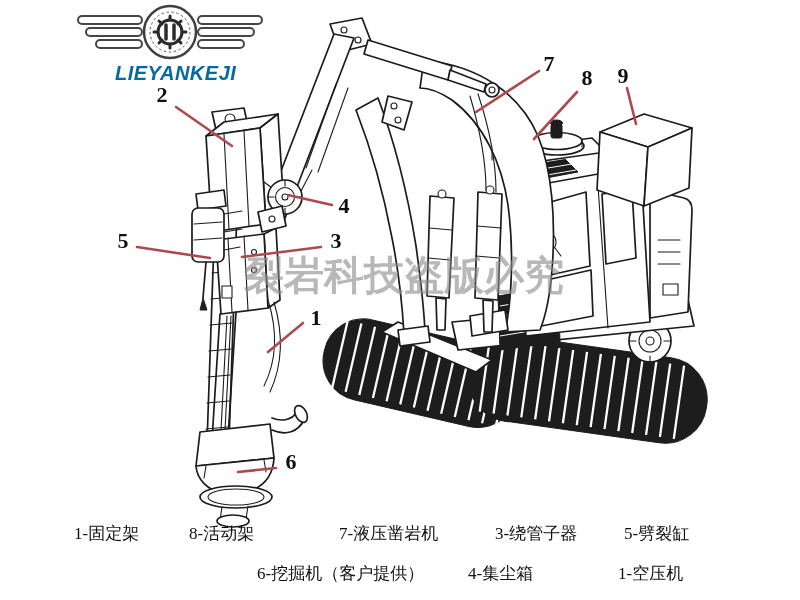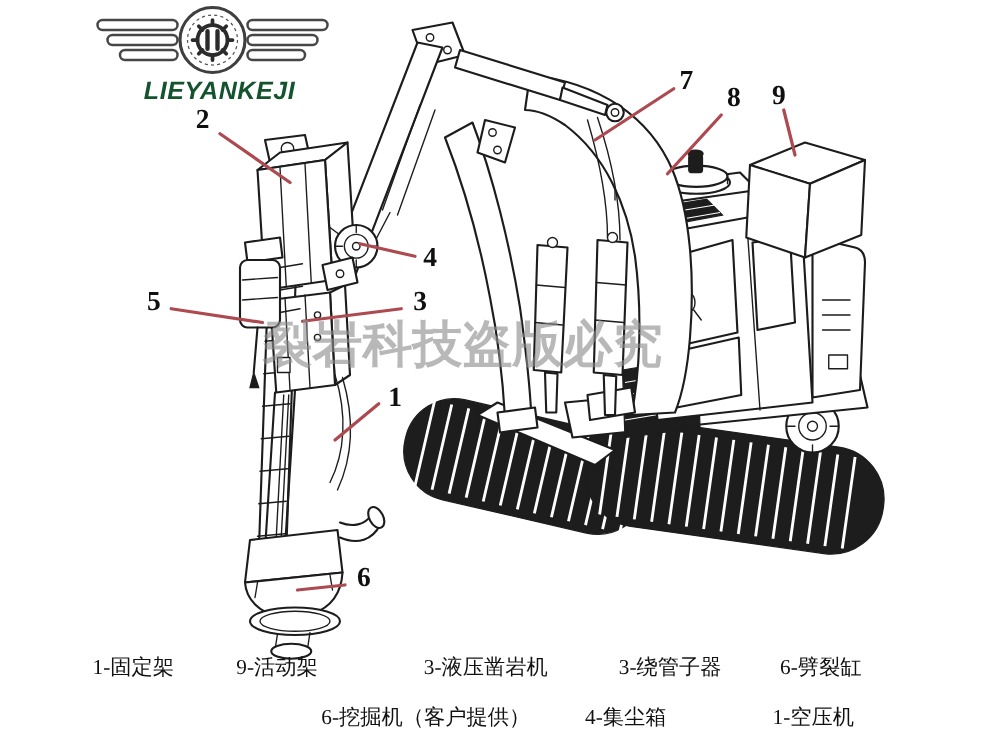--- a/index.html
+++ b/index.html
@@ -2,22 +2,22 @@
 <html><head>
 <meta charset="utf-8">
 <style>
   html,body{margin:0;padding:0;background:#fff;}
   .stage{position:relative;width:800px;height:600px;background:#ffffff;overflow:hidden;
          font-family:"Liberation Serif","DejaVu Serif",serif;}
   .art{position:absolute;left:0;top:0;z-index:1;}
   .logo{position:absolute;left:70px;top:4px;width:200px;height:86px;z-index:4;}
   .brand{position:absolute;left:45px;top:58px;width:120px;text-align:center;
          font-family:"Liberation Sans","DejaVu Sans",sans-serif;
-         font-weight:bold;font-style:italic;font-size:20px;letter-spacing:.5px;color:#14532d;}
-  .watermark{position:absolute;left:210px;top:248px;z-index:5;
+         font-weight:bold;font-style:italic;font-size:20px;letter-spacing:.5px;color:#0369a1;}
+  .watermark{position:absolute;left:244px;top:248px;z-index:5;
          font-family:"DejaVu Sans","Liberation Sans",sans-serif;
          font-size:40px;font-weight:700;letter-spacing:0px;color:#8d8d8d;opacity:.62;white-space:nowrap;}
   .co{position:absolute;z-index:6;transform:translate(-50%,-50%);
       font-size:22px;font-weight:bold;color:#101010;line-height:1;}
   .legend{position:absolute;left:0;top:0;width:800px;height:600px;z-index:6;text-align:right;}
   .li{position:absolute;font-size:17px;color:#111;white-space:nowrap;}
   .leader{stroke:#ad4a50;stroke-width:2.6;stroke-linecap:round;}
   .ln{stroke:#1c1c1c;fill:none;stroke-width:1.7;stroke-linejoin:round;stroke-linecap:round;}
   .thin{stroke-width:1.1;}
   .wf{fill:#ffffff;}
@@ -211,21 +211,21 @@
   <div class="co" style="left:336px;top:241px">3</div>
   <div class="co" style="left:344px;top:206px">4</div>
   <div class="co" style="left:123px;top:241px">5</div>
   <div class="co" style="left:291px;top:462px">6</div>
   <div class="co" style="left:549px;top:64px">7</div>
   <div class="co" style="left:587px;top:78px">8</div>
   <div class="co" style="left:623px;top:76px">9</div>
 
   <div class="legend">
     <span class="li" style="left:74px;top:522px">1-固定架</span>
-    <span class="li" style="left:189px;top:522px">9-活动架</span>
-    <span class="li" style="left:339px;top:522px">3-液压凿岩机</span>
+    <span class="li" style="left:189px;top:522px">8-活动架</span>
+    <span class="li" style="left:339px;top:522px">7-液压凿岩机</span>
     <span class="li" style="left:495px;top:522px">3-绕管子器</span>
-    <span class="li" style="left:624px;top:522px">6-劈裂缸</span>
+    <span class="li" style="left:624px;top:522px">5-劈裂缸</span>
     <span class="li" style="left:257px;top:562px">6-挖掘机（客户提供）</span>
     <span class="li" style="left:468px;top:562px">4-集尘箱</span>
     <span class="li" style="left:618px;top:562px">1-空压机</span>
   </div>
 </div>
 
 </body></html>

